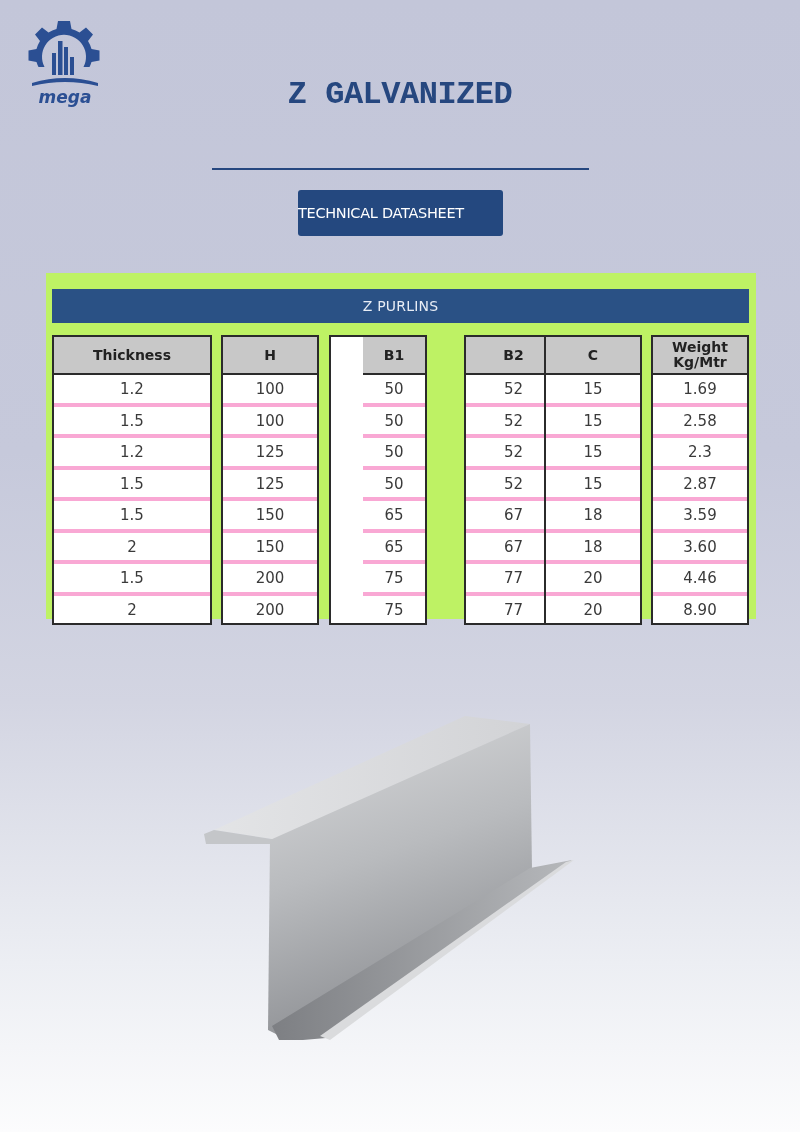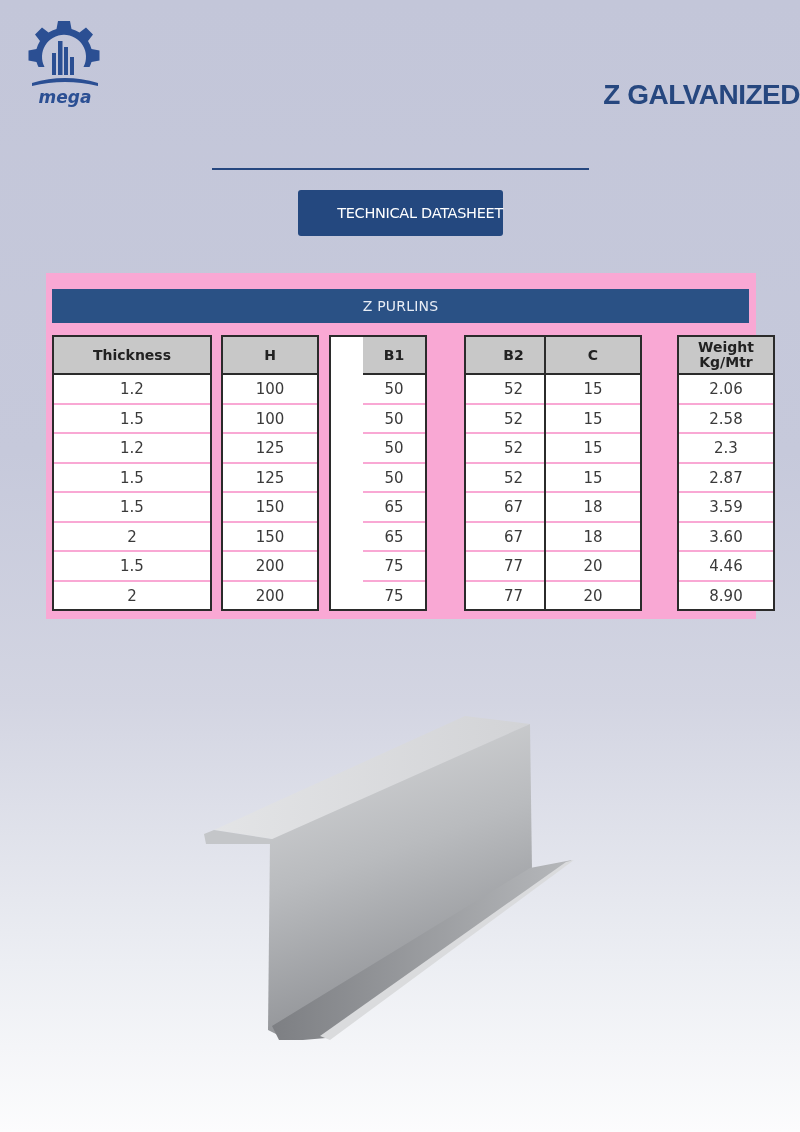--- a/index.html
+++ b/index.html
@@ -3,51 +3,51 @@
   <meta charset="utf-8">
   <style>
     html, body { margin: 0; padding: 0; }
     body {
       width: 800px; height: 1132px; position: relative; overflow: hidden;
       background: linear-gradient(180deg, #c3c6d9 0%, #c6c9db 40%, #d3d5e2 62%, #eceef3 85%, #fcfcfd 100%);
       font-family: "DejaVu Sans", sans-serif;
     }
     .logo { position: absolute; left: 22px; top: 17px; width: 86px; height: 92px; }
     .title {
-      position: absolute; left: 0; width: 800px; top: 76px; text-align: right;
-      color: #26477f; font-weight: bold; font-size: 28px; line-height: 37px;
-      font-family: Liberation Sans, sans-serif; letter-spacing: -0.5px;
+      position: absolute; left: 0; width: 800px; top: 76px; text-align: center;
+      color: #26477f; font-weight: bold; font-size: 32px; line-height: 37px;
+      font-family: Liberation Mono, monospace; letter-spacing: -0.5px;
     }
     .title-rule { position: absolute; left: 212px; top: 168px; width: 377px; height: 2px; background: #26477f; }
     .badge {
       position: absolute; left: 298px; top: 190px; width: 205px; height: 46px;
       background: #24487f; border-radius: 3px; color: #fff;
-      font-size: 14.5px; line-height: 46px; text-align: right; letter-spacing: -0.3px;
+      font-size: 14.5px; line-height: 46px; text-align: left; letter-spacing: -0.3px;
     }
     .sheet {
       position: absolute; left: 46px; top: 273px; width: 710px; height: 346px;
-      background: #f9a8d4;
+      background: #bef264;
     }
     .sheet-head {
       position: absolute; left: 6px; top: 16px; width: 697px; height: 34px;
       background: #2a5185; color: #e8edf5; font-size: 14px; line-height: 34px;
       text-align: center; letter-spacing: 0.2px;
     }
     .col {
       position: absolute; top: 62px; border: 2px solid #2b2b2b; box-sizing: border-box;
       background: #fff;
     }
     .col .hdr {
       height: 36px; background: #c8c8c8; border-bottom: 2px solid #2b2b2b;
       display: flex; align-items: center; justify-content: center; text-align: center;
       font-weight: bold; font-size: 14px; color: #222; line-height: 15px;
       font-family: "DejaVu Sans", sans-serif;
     }
     .col .cell {
-      height: 27.5px; border-bottom: 2px solid #f9a8d4; text-align: center;
+      height: 27.5px; border-bottom: 4px solid #f9a8d4; text-align: center;
       font-size: 15px; line-height: 28px; color: #3a3a3a;
       font-family: "DejaVu Sans", sans-serif;
     }
     .col .cell:last-child { border-bottom: none; }
     .purlin { position: absolute; left: 200px; top: 710px; width: 380px; height: 330px; }
   </style>
 </head>
 <body>
 
 <div class="logo">
@@ -126,26 +126,26 @@
     <div class="cell">15</div>
     <div class="cell">15</div>
     <div class="cell">15</div>
     <div class="cell">15</div>
     <div class="cell">18</div>
     <div class="cell">18</div>
     <div class="cell">20</div>
     <div class="cell">20</div>
   </div>
 
-  <div class="col" style="left:631px;width:98px;">
+  <div class="col" style="left:605px;width:98px;">
     <div class="hdr" style="flex-direction:column;">
       <span>Weight</span>
       <span>Kg/Mtr</span>
     </div>
-    <div class="cell">2.06</div>
+    <div class="cell">1.69</div>
     <div class="cell">2.58</div>
     <div class="cell">2.3</div>
     <div class="cell">2.87</div>
     <div class="cell">3.59</div>
     <div class="cell">3.60</div>
     <div class="cell">4.46</div>
     <div class="cell">8.90</div>
   </div>
 </div>
 

